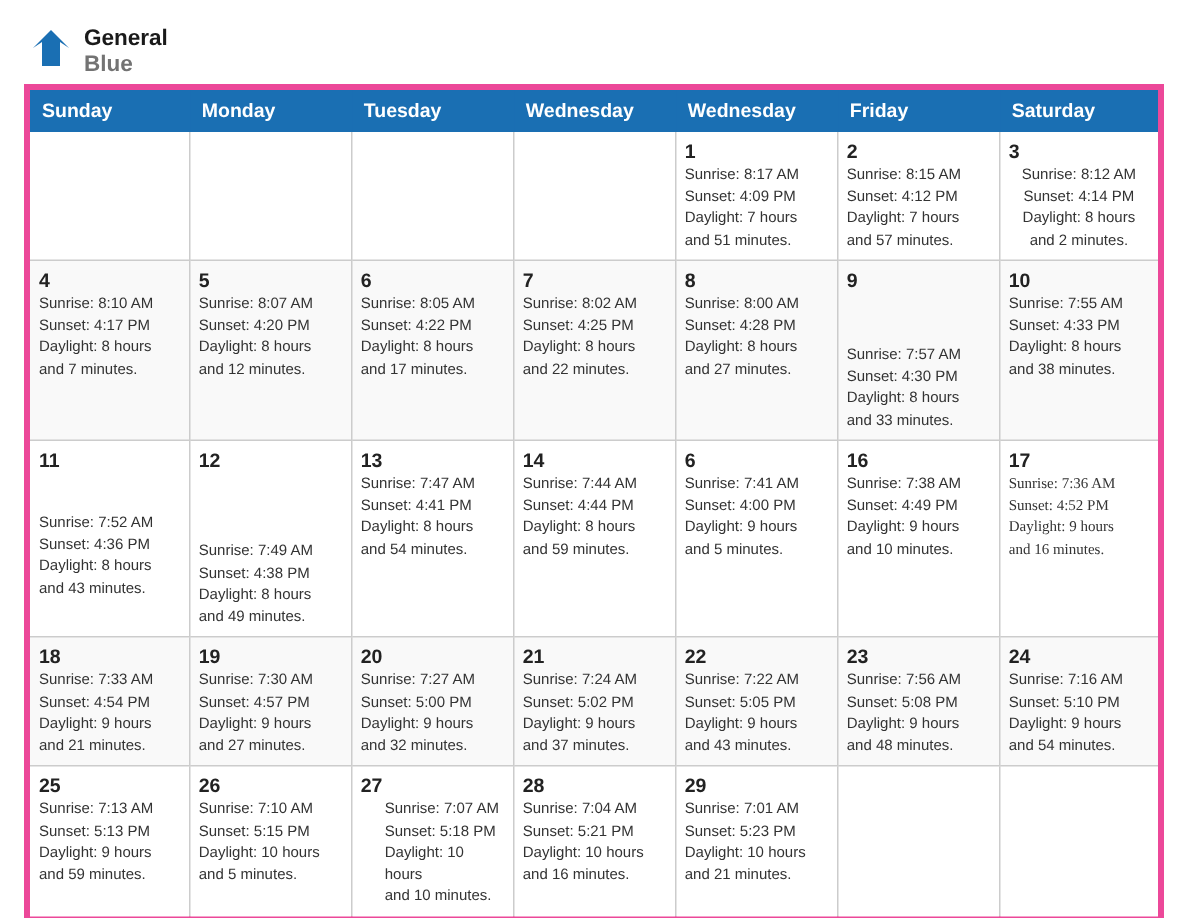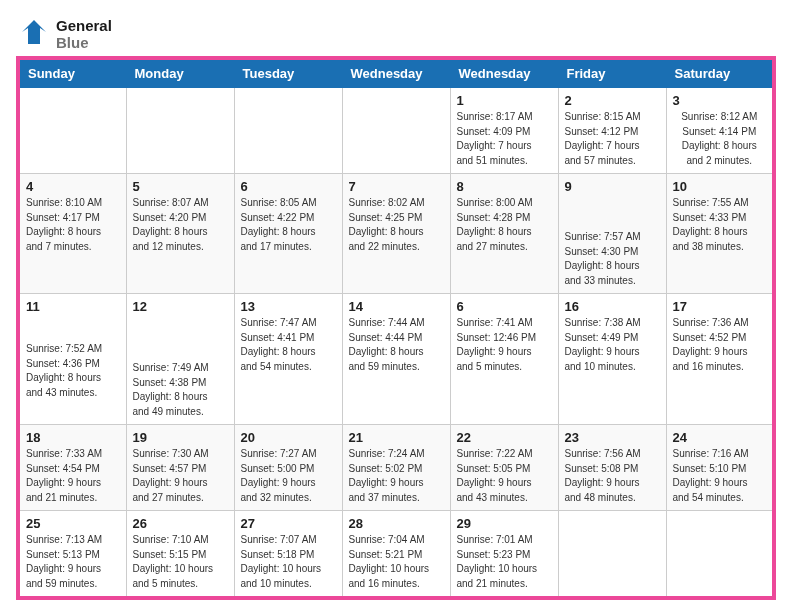--- a/index.html
+++ b/index.html
@@ -211,34 +211,34 @@
         <td>
           <span class="day-num">14</span>
           <div class="day-info" style="white-space: pre-line;">Sunrise: 7:44 AM
 Sunset: 4:44 PM
 Daylight: 8 hours
 and 59 minutes.</div>
         </td>
         <td>
           <span class="day-num">6</span>
           <div class="day-info" style="white-space: pre-line;">Sunrise: 7:41 AM
-Sunset: 12:46 PM
+Sunset: 4:00 PM
 Daylight: 9 hours
 and 5 minutes.</div>
         </td>
         <td>
           <span class="day-num">16</span>
           <div class="day-info" style="white-space: pre-line;">Sunrise: 7:38 AM
 Sunset: 4:49 PM
 Daylight: 9 hours
 and 10 minutes.</div>
         </td>
         <td>
           <span class="day-num">17</span>
-          <div class="day-info" style="white-space: pre-line;">Sunrise: 7:36 AM
+          <div class="day-info" style="white-space: pre-line; font-family: Liberation Serif, serif;">Sunrise: 7:36 AM
 Sunset: 4:52 PM
 Daylight: 9 hours
 and 16 minutes.</div>
         </td>
       </tr>
       <tr>
         <td>
           <span class="day-num">18</span>
           <div class="day-info" style="white-space: pre-line;">Sunrise: 7:33 AM
 Sunset: 4:54 PM
@@ -298,21 +298,21 @@
         </td>
         <td>
           <span class="day-num">26</span>
           <div class="day-info" style="white-space: pre-line;">Sunrise: 7:10 AM
 Sunset: 5:15 PM
 Daylight: 10 hours
 and 5 minutes.</div>
         </td>
         <td>
           <span class="day-num">27</span>
-          <div class="day-info" style="white-space: pre-line;">Sunrise: 7:07 AM
+          <div class="day-info" style="white-space: pre-line; margin-left: 16px;">Sunrise: 7:07 AM
 Sunset: 5:18 PM
 Daylight: 10 hours
 and 10 minutes.</div>
         </td>
         <td>
           <span class="day-num">28</span>
           <div class="day-info" style="white-space: pre-line;">Sunrise: 7:04 AM
 Sunset: 5:21 PM
 Daylight: 10 hours
 and 16 minutes.</div>

